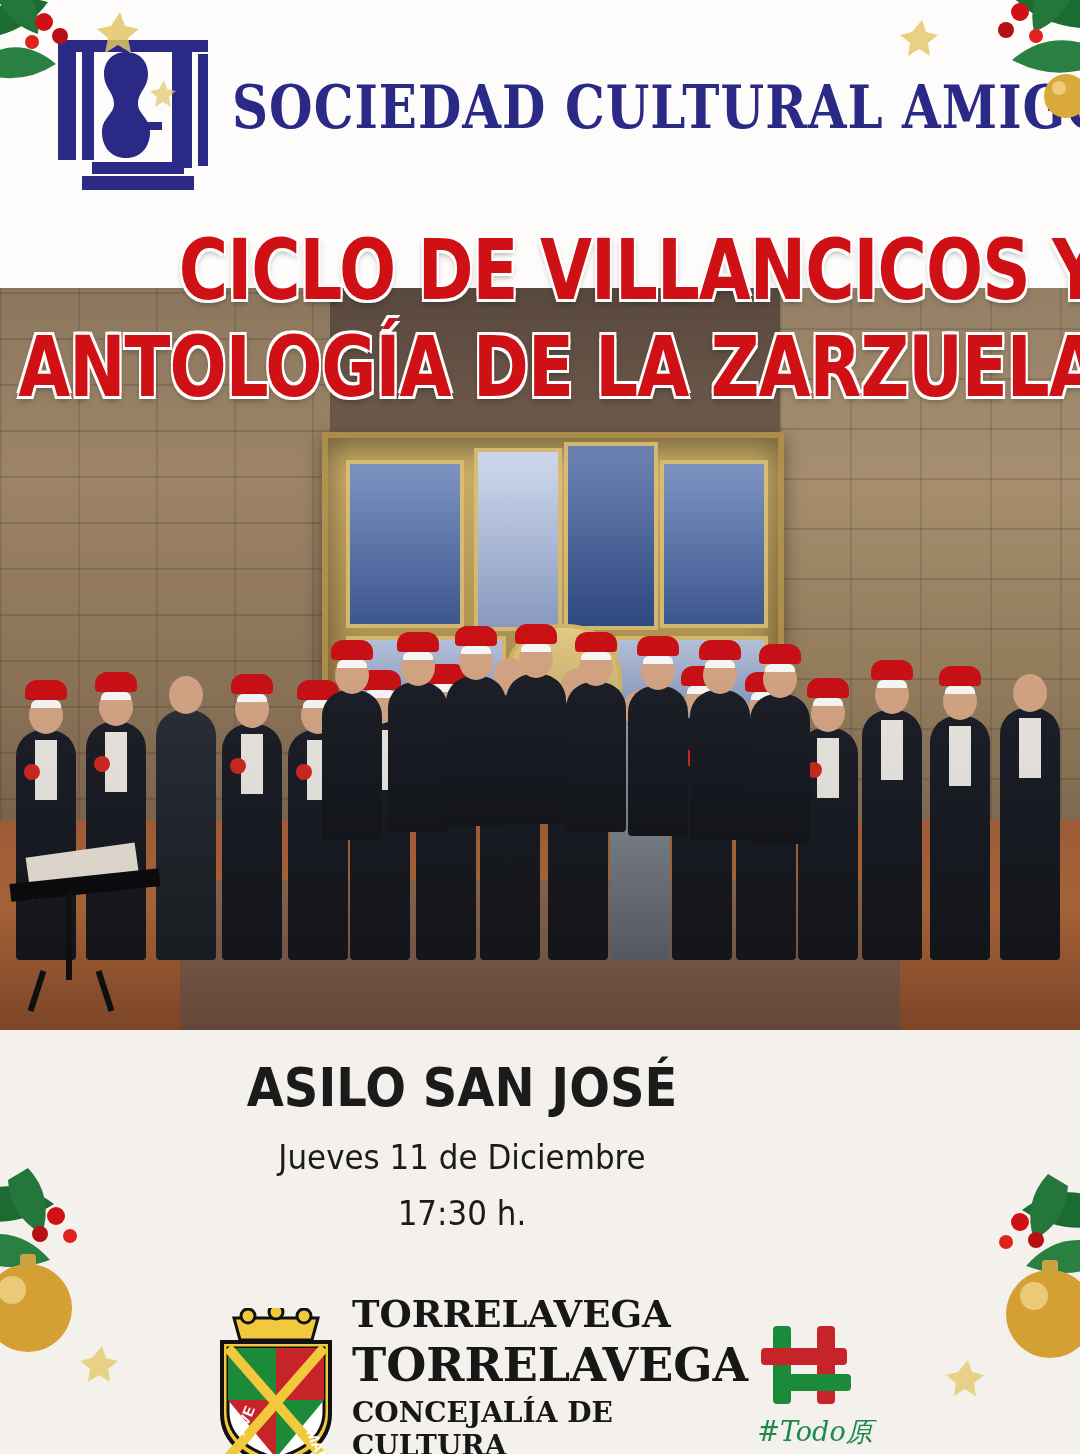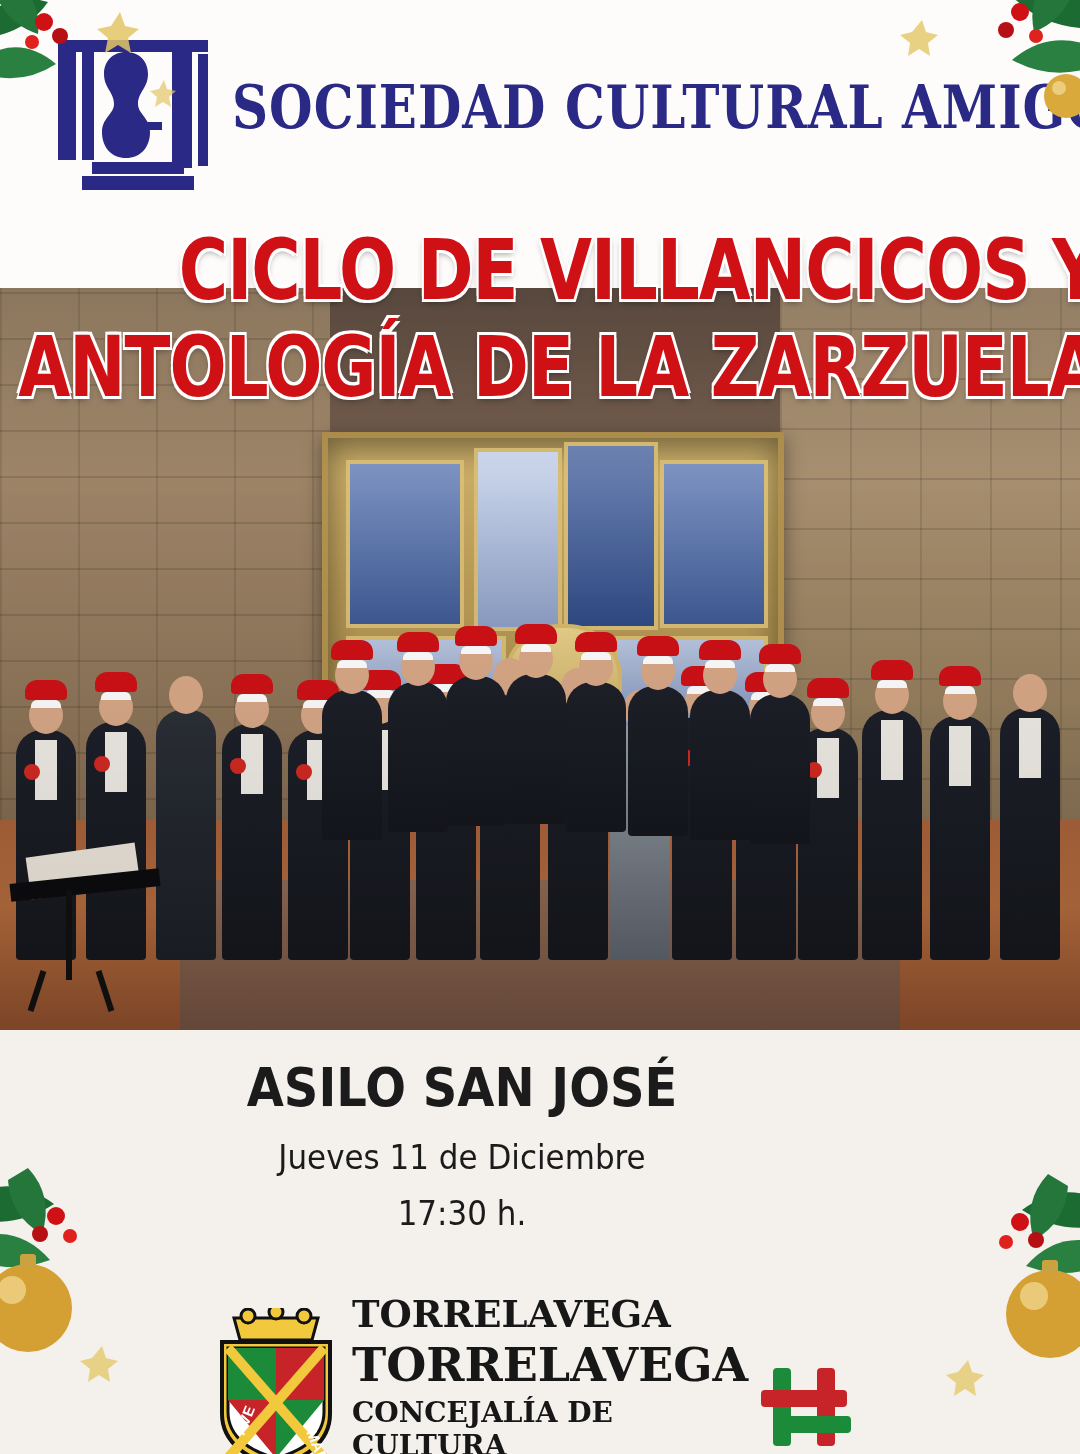--- a/index.html
+++ b/index.html
@@ -495,20 +495,21 @@
 
     <div class="brand-right">
       <div class="glyph">
         <svg width="120" height="86" viewBox="0 0 120 86">
           <rect x="18" y="4" width="18" height="78" rx="4" fill="#1b8b3a"></rect>
           <rect x="62" y="4" width="18" height="78" rx="4" fill="#c7242a"></rect>
           <rect x="6" y="26" width="86" height="17" rx="4" fill="#c7242a"></rect>
           <rect x="30" y="52" width="66" height="17" rx="4" fill="#1b8b3a"></rect>
         </svg>
       </div>
+      <div class="tag">#Todo原</div>
     </div>
   </div>
 
   <div class="deco deco-tl">
     <svg width="210" height="170" viewBox="0 0 210 170">
       <path d="M-10 40 q30 -34 70 -22 q-18 26 -52 34 z" fill="#1c6b33"></path>
       <path d="M-6 74 q38 -24 74 6 q-34 22 -72 10 z" fill="#2a8040"></path>
       <path d="M20 -8 q34 20 30 58 q-32 -10 -44 -44 z" fill="#24763a"></path>
       <circle cx="56" cy="38" r="9" fill="#cf1116"></circle>
       <circle cx="72" cy="52" r="8" fill="#b60f14"></circle>

